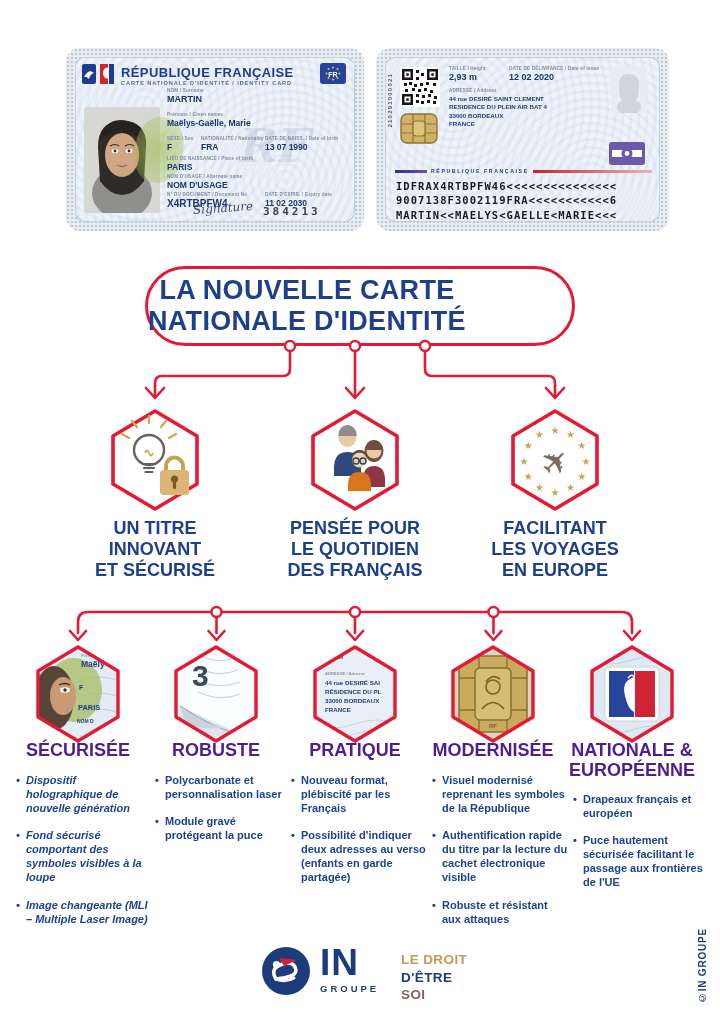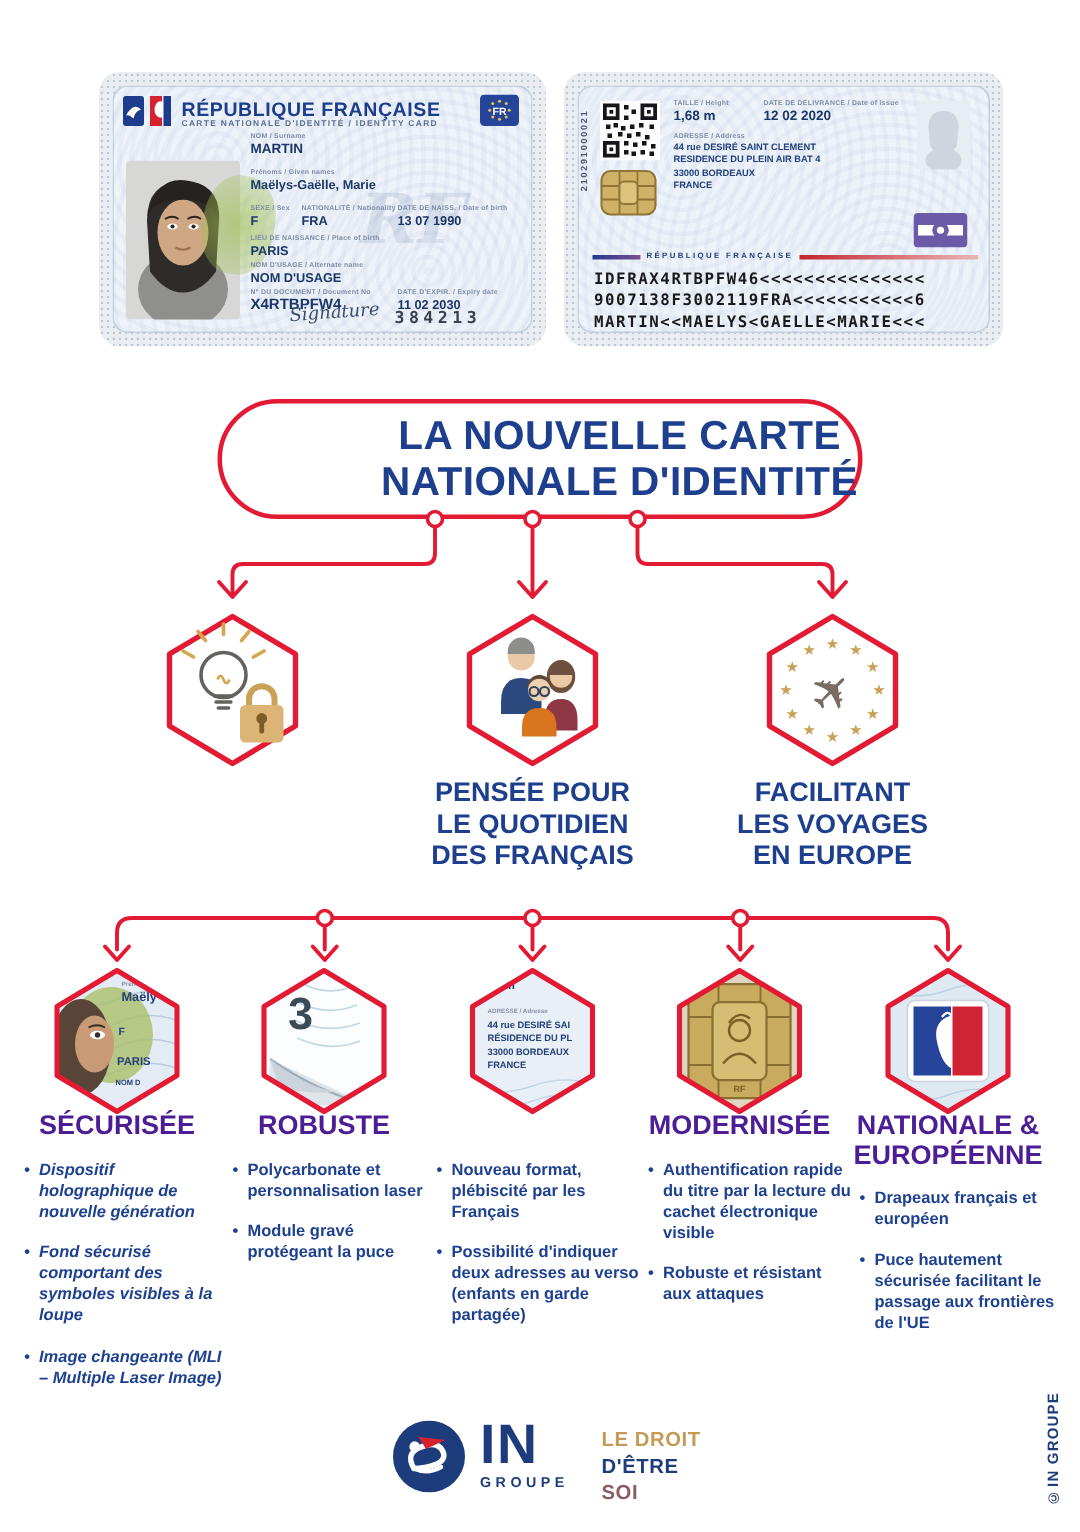--- a/index.html
+++ b/index.html
@@ -36,21 +36,21 @@
   .addr{position:absolute;left:64px;top:38px;font-size:6.2px;font-weight:700;color:#23407c;
     line-height:1.35;white-space:pre-line;}
   .banner{position:absolute;left:10px;right:8px;top:111px;display:flex;align-items:center;}
   .b-blue{width:32px;height:3px;background:linear-gradient(90deg,#243a8c,#7a4f92);}
   .b-text{font-size:5.2px;font-weight:700;color:#23407c;letter-spacing:1.6px;margin:0 4px;white-space:nowrap;}
   .b-red{flex:1;height:3px;background:linear-gradient(90deg,#c2242e,#eab6b6);}
   .mrz{position:absolute;left:11px;top:122px;font-family:"DejaVu Sans Mono",monospace;
     font-size:10.5px;font-weight:700;letter-spacing:1.05px;line-height:1.38;color:#1a1a1a;white-space:pre-line;}
   
   .title-pill{position:absolute;left:145px;top:266px;width:430px;height:80px;border:3.5px solid #e21a33;
-    border-radius:46px;display:flex;align-items:center;justify-content:flex-end;box-sizing:border-box;}
+    border-radius:46px;display:flex;align-items:center;justify-content:flex-start;box-sizing:border-box;}
   .title-text{font-size:27px;font-weight:700;color:#1d3f8e;text-align:center;line-height:1.16;
     letter-spacing:.3px;white-space:pre-line;}
   
   .overlay{position:absolute;left:0;top:0;pointer-events:none;}
   
   .feature-hex{position:absolute;top:408px;width:92px;height:104px;}
   .fh1{left:109px;} .fh2{left:309px;} .fh3{left:509px;}
   .flabel{position:absolute;top:518px;width:170px;text-align:center;font-size:18px;font-weight:700;
     color:#1d3f8e;line-height:1.16;white-space:pre-line;}
   .fl1{left:70px;} .fl2{left:270px;} .fl3{left:470px;}
@@ -194,21 +194,21 @@
             <rect x="29.5" y="4.5" width="6" height="6"></rect>
             <rect x="4.5" y="29.5" width="6" height="6"></rect>
           </g>
         <g fill="#15151b">
             <rect x="6.3" y="6.3" width="2.5" height="2.5"></rect>
             <rect x="31.3" y="6.3" width="2.5" height="2.5"></rect>
             <rect x="6.3" y="31.3" width="2.5" height="2.5"></rect>
           </g>
       </svg>
       <span class="fl" style="left:64px;top:9px">TAILLE / Height</span>
-      <span class="fv" style="left:64px;top:15px;font-size:9px">1,68 m</span>
+      <span class="fv" style="left:64px;top:15px;font-size:9px">2,93 m</span>
       <span class="fl" style="left:124px;top:9px">DATE DE DÉLIVRANCE / Date of issue</span>
       <span class="fv" style="left:124px;top:15px;font-size:9px">12 02 2020</span>
       <span class="fl" style="left:64px;top:31px">ADRESSE / Address</span>
       <div class="addr">44 rue DESIRÉ SAINT CLEMENT
 RESIDENCE DU PLEIN AIR BAT 4
 33000 BORDEAUX
 FRANCE</div>
       <svg width="38" height="31" style="position:absolute;left:15px;top:56px">
         <rect x="1" y="1" width="36" height="29" rx="6" fill="#cfb267" stroke="#8f7435" stroke-width="1.4"></rect>
         <path d="M13 1 V30 M25 1 V30 M1 11 H13 M1 20 H13 M25 11 H37 M25 20 H37" stroke="#8f7435" stroke-width="1.2" fill="none"></path>
@@ -332,20 +332,23 @@
           <text x="19.2" y="37.5">★</text>
           <text x="30.5" y="26.2">★</text>
         <text x="46" y="22">★</text>
           <text x="61.5" y="26.2">★</text>
           <text x="72.8" y="37.5">★</text>
       </g>
       <text transform="translate(46,54) rotate(-45)" font-size="34" fill="#7b6c63" text-anchor="middle" dominant-baseline="central">✈</text>
     </svg>
   </div>
 
+  <div class="flabel fl1">UN TITRE
+INNOVANT
+ET SÉCURISÉ</div>
   <div class="flabel fl2">PENSÉE POUR
 LE QUOTIDIEN
 DES FRANÇAIS</div>
   <div class="flabel fl3">FACILITANT
 LES VOYAGES
 EN EUROPE</div>
 
   <div class="qhex qh1">
     <svg width="88" height="100">
       <g clip-path="url(#hexclip)">
@@ -421,37 +424,39 @@
         <rect x="47" y="27" width="20" height="46" fill="#cf2433"></rect>
         <path d="M46 33 q-13 4 -9 19 q3 13 9 16 z" fill="#fff"></path>
         <path d="M40 34 q4 -5 6 -1" stroke="#fff" stroke-width="1.5" fill="none"></path>
       </g>
       <polygon points="44,3 84,27 84,73 44,97 4,73 4,27" fill="none" stroke="#e21a33" stroke-width="3.4" stroke-linejoin="round"></polygon>
     </svg>
   </div>
 
   <div class="qtitle qt1">SÉCURISÉE</div>
   <div class="qtitle qt2">ROBUSTE</div>
+  <div class="qtitle qt3">PRATIQUE</div>
   <div class="qtitle qt4">MODERNISÉE</div>
   <div class="qtitle qt5">NATIONALE &amp; EUROPÉENNE</div>
 
   <ul class="qlist ql1">
       <li>Dispositif holographique de nouvelle génération</li>
       <li>Fond sécurisé comportant des symboles visibles à la loupe</li>
       <li>Image changeante (MLI – Multiple Laser Image)</li>
     </ul>
   <ul class="qlist ql2">
       <li>Polycarbonate et personnalisation laser</li>
       <li>Module gravé protégeant la puce</li>
     </ul>
   <ul class="qlist ql3">
       <li>Nouveau format, plébiscité par les Français</li>
       <li>Possibilité d'indiquer deux adresses au verso (enfants en garde partagée)</li>
     </ul>
   <ul class="qlist ql4">
+      <li>Visuel modernisé reprenant les symboles de la République</li>
       <li>Authentification rapide du titre par la lecture du cachet électronique visible</li>
       <li>Robuste et résistant aux attaques</li>
     </ul>
   <ul class="qlist ql5">
       <li>Drapeaux français et européen</li>
       <li>Puce hautement sécurisée facilitant le passage aux frontières de l'UE</li>
     </ul>
 
   <div class="footer-logo">
     <svg width="48" height="48">

